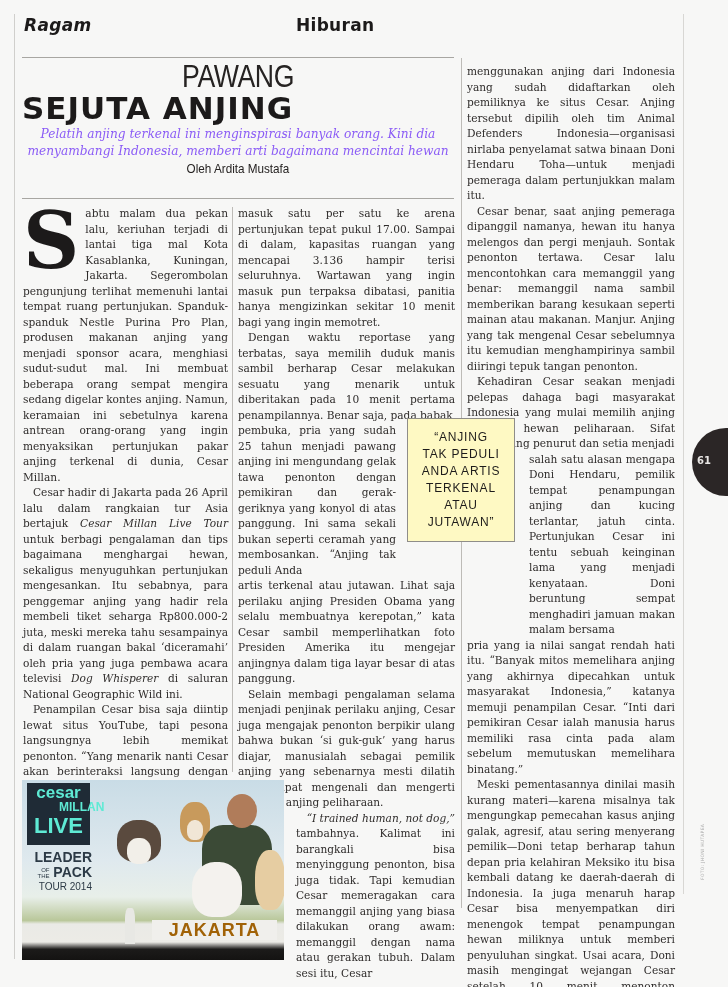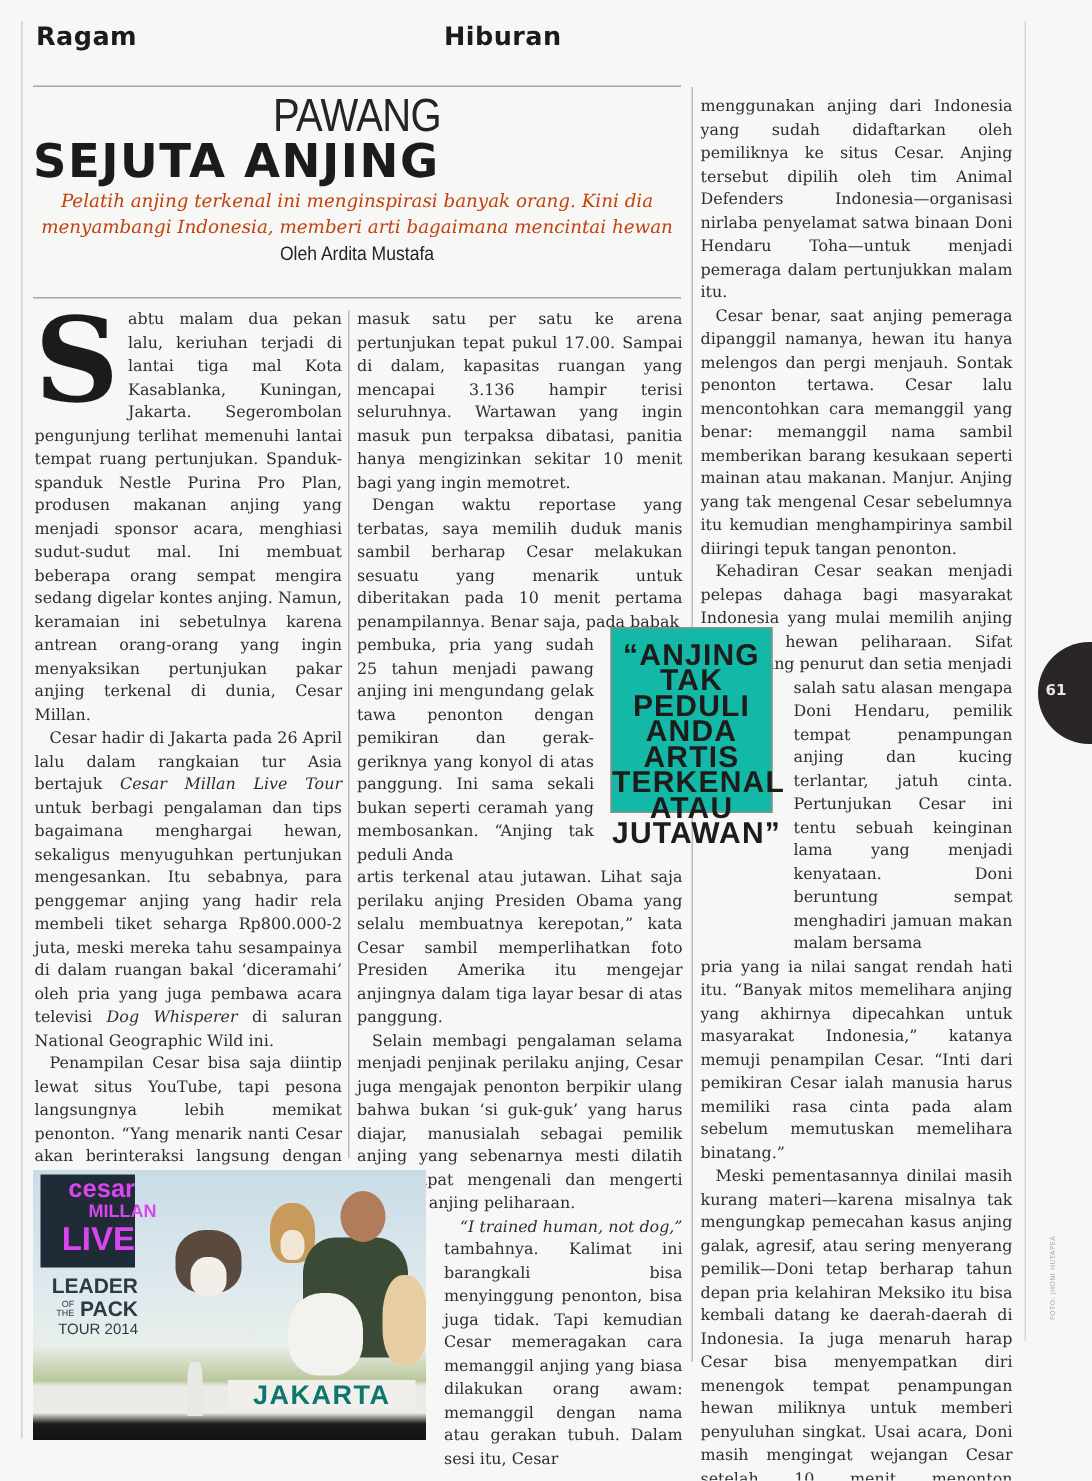--- a/index.html
+++ b/index.html
@@ -19,41 +19,41 @@
   .title1 {
     font-family: "Liberation Sans", sans-serif; font-size: 31px; letter-spacing: -0.5px;
     color: #262322; text-align: center; line-height: 30px; transform: scaleX(0.86);
   }
   .title2 {
     font-family: "DejaVu Sans", sans-serif; font-weight: bold; font-size: 31px;
     color: #1c1a1a; line-height: 32px; letter-spacing: 1px;
   }
   .deck {
     font-family: "DejaVu Serif", serif; font-style: italic; font-size: 12.2px;
-    line-height: 17px; color: #c2410c; text-align: center;
+    line-height: 17px; color: #8b5cf6; text-align: center;
   }
   .byline {
     font-family: "Liberation Sans", sans-serif; font-size: 13px; color: #262322;
     text-align: center; transform: scaleX(0.9);
   }
   .col {
     font-family: "DejaVu Serif", serif; font-size: 10.6px; line-height: 15.5px;
     color: #2f2c2b; text-align: justify; hyphens: manual;
   }
   .col p { margin: 0; text-indent: 10px; }
   .col p.noindent { text-indent: 0; }
   .col-rule { width: 1px; background: #bdbbb7; }
   .dropcap {
     float: left; font-family: "DejaVu Serif", serif; font-weight: bold;
     font-size: 78px; line-height: 66px; margin: 2px 6px 0 0; color: #1c1a1a;
   }
   .pullquote {
-    border: 1px solid #8f8d89; background: #14b8a6;
-    font-family: "Liberation Sans", sans-serif; font-weight: bold;
-    font-size: 20px; line-height: 17px; color: #1e1c1b;
+    border: 1px solid #8f8d89; background: #fef9c3;
+    font-family: "Liberation Sans", sans-serif; font-weight: normal;
+    font-size: 12px; line-height: 17px; color: #1e1c1b;
     text-align: center; letter-spacing: 0.8px; padding-top: 10px;
     transform-origin: center; 
   }
   .pullquote span { display: block; }
   .pagetab {
     left: 692px; top: 428px; width: 80px; height: 68px; border-radius: 40px;
     background: #2b2626;
   }
   .pagenum {
     left: 697px; top: 455px; font-family: "DejaVu Sans", sans-serif; font-weight: bold;
@@ -63,49 +63,49 @@
     left: 700px; top: 880px; transform: rotate(-90deg); transform-origin: left top;
     font-family: "DejaVu Sans", sans-serif; font-size: 4.5px; color: #aaa; white-space: nowrap;
     letter-spacing: 0.3px;
   }
   .photo {
     left: 22px; top: 780px; width: 262px; height: 180px; overflow: hidden;
     background: linear-gradient(180deg, #c9dce6 0%, #dfe9ee 45%, #e8efe9 65%, #b9c79a 78%, #eaeae6 80%, #ecebe6 90%, #1c1b1a 94%, #141312 100%);
   }
   .photo .logo-box {
     position: absolute; left: 5px; top: 3px; width: 63px; height: 62px; background: #1f2b36;
-    color: #d946ef; font-family: "Liberation Sans", sans-serif; font-weight: bold; text-align: right;
+    color: #5eead4; font-family: "Liberation Sans", sans-serif; font-weight: bold; text-align: center;
   }
   .photo .logo-box .l1 { font-size: 17px; line-height: 17px; margin-top: 1px; }
   .photo .logo-box .l2 { font-size: 12px; line-height: 13px; font-weight: bold; margin-left: 32px; }
   .photo .logo-box .l3 { font-size: 22px; line-height: 24px; }
   .photo .leader {
     position: absolute; left: 10px; top: 70px; width: 60px;
     font-family: "Liberation Sans", sans-serif; font-weight: bold; color: #2c3a46; text-align: right;
   }
   .photo .leader .a { font-size: 14px; line-height: 15px; }
   .photo .leader .b { font-size: 14px; line-height: 15px; }
   .photo .leader .b small { font-size: 6px; display: inline-block; line-height: 6px; vertical-align: middle; font-weight: normal; }
   .photo .leader .c { font-size: 10px; line-height: 13px; font-weight: normal; }
   .photo .jakarta {
     position: absolute; left: 130px; top: 140px; width: 125px; height: 20px;
     background: #f0efec; font-family: "Liberation Sans", sans-serif; font-weight: bold;
-    font-size: 18px; color: #0f766e; letter-spacing: 1px; text-align: center; line-height: 20px;
+    font-size: 18px; color: #a16207; letter-spacing: 1px; text-align: center; line-height: 20px;
   }
   .photo .dog { position: absolute; border-radius: 45% 45% 40% 40%; }
   .photo .person-head { position: absolute; border-radius: 50%; }
   .photo .person-body { position: absolute; border-radius: 30% 30% 0 0; }
 </style>
 </head>
 <body>
 
 <div class="abs page-rule-left"></div>
 <div class="abs page-rule-right"></div>
 
-<div class="abs rubric" style="left:24px; top:15px;">Ragam</div>
+<div class="abs rubric" style="left:24px; top:15px;font-style:italic;">Ragam</div>
 <div class="abs rubric" style="left:296px; top:15px;">Hiburan</div>
 
 <div class="abs hr" style="left:22px; top:57px; width:432px;"></div>
 
 <div class="abs" style="left:22px; top:62px; width:432px;">
   <div class="title1">PAWANG</div>
   <div class="title2">SEJUTA ANJING</div>
 </div>
 <div class="abs deck" style="left:22px; top:126px; width:432px;">
   <div>Pelatih anjing terkenal ini menginspirasi banyak orang. Kini dia</div>

